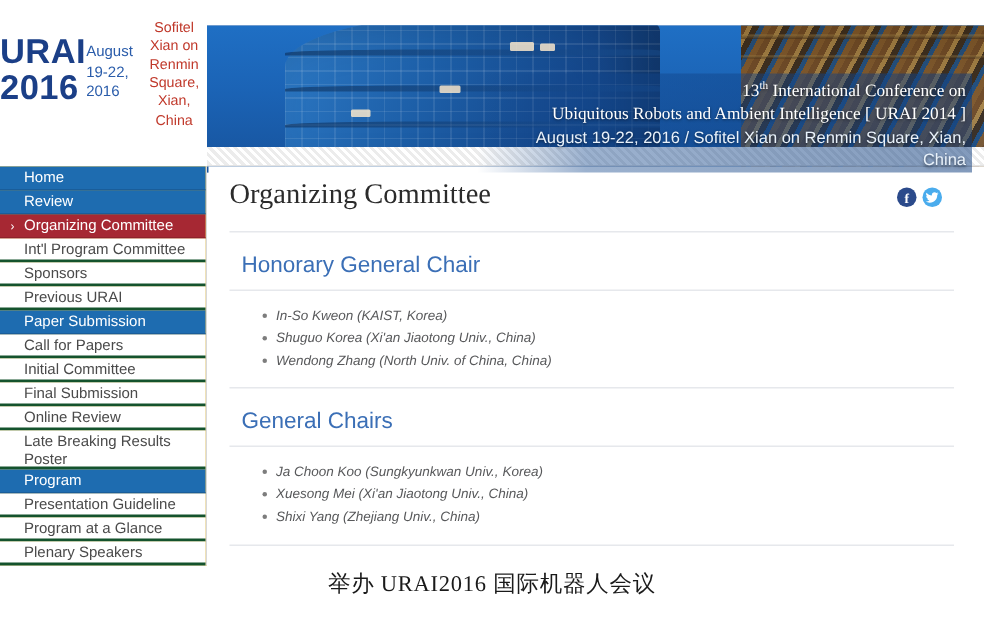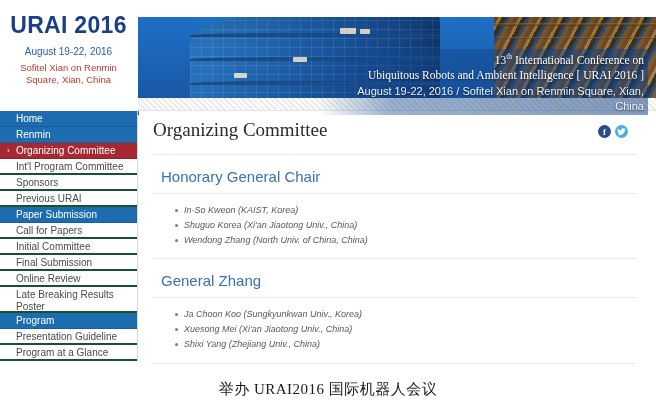--- a/index.html
+++ b/index.html
@@ -21,21 +21,21 @@
   
   .header {
     position: absolute; top: 0; left: 0;
     width: 656px; height: 98px;
     background: #ffffff;
     display: flex;
   }
   .brand {
     width: 138px; height: 98px;
     background: #ffffff;
-    display: flex; flex-direction: column;
+    display: flex; flex-direction: row;
     align-items: center; justify-content: center;
     padding-top: 2px;
     border-right: 1px solid #ffffff;
   }
   .brand-title {
     font-size: 23px;
     font-weight: bold;
     color: #1b3f87;
     letter-spacing: 0.3px;
     line-height: 1.05;
@@ -334,36 +334,36 @@
       <div class="tower-lit" style="left:132px;top:88px;width:9px;height:5px"></div>
 
       <div class="roof">
         <div class="roof-eave" style="left:0;top:6px;width:162px;height:3px"></div>
         <div class="roof-eave" style="left:0;top:20px;width:162px;height:2px"></div>
         <div class="roof-dark"></div>
       </div>
 
       <div class="banner-text">
         <div class="bt-line1"><span>13</span><sup>th</sup><span> International Conference on</span></div>
-        <div class="bt-line2">Ubiquitous Robots and Ambient Intelligence [ URAI 2016 ]</div>
+        <div class="bt-line2">Ubiquitous Robots and Ambient Intelligence [ URAI 2014 ]</div>
         <div class="bt-line3">August 19-22, 2016 / Sofitel Xian on Renmin Square, Xian, China</div>
       </div>
     </div>
   </div>
 
   <div class="texture-strip">
     <div class="gap"></div>
   </div>
 
   <nav class="sidebar" id="sidebar">
       <div class="nav-item section">
         <span>Home</span>
       </div>
       <div class="nav-item section">
-        <span>Renmin</span>
+        <span>Review</span>
       </div>
       <div class="nav-item active">
         <span class="chev">›</span>
         <span>Organizing Committee</span>
       </div>
       <div class="nav-item">
         <span>Int'l Program Committee</span>
       </div>
       <div class="nav-item">
         <span>Sponsors</span>
@@ -390,20 +390,23 @@
         <span>Late Breaking Results Poster</span>
       </div>
       <div class="nav-item section">
         <span>Program</span>
       </div>
       <div class="nav-item">
         <span>Presentation Guideline</span>
       </div>
       <div class="nav-item">
         <span>Program at a Glance</span>
+      </div>
+      <div class="nav-item">
+        <span>Plenary Speakers</span>
       </div>
     </nav>
 
   <main class="content">
     <div class="page-title-row">
       <h1 class="page-title">Organizing Committee</h1>
       <div class="social">
         <span class="soc fb">f</span>
         <span class="soc tw">
           <svg width="9" height="9" viewBox="0 0 24 24" aria-hidden="true">
@@ -417,21 +420,21 @@
 
     <div id="sections">
         <h2 class="sec-head">Honorary General Chair</h2>
         <div class="rule thin"></div>
         <ul class="members">
           <li>In-So Kweon (KAIST, Korea)</li>
           <li>Shuguo Korea (Xi'an Jiaotong Univ., China)</li>
           <li>Wendong Zhang (North Univ. of China, China)</li>
         </ul>
         <div class="rule thin" style="margin-top: 11px;"></div>
-        <h2 class="sec-head">General Zhang</h2>
+        <h2 class="sec-head">General Chairs</h2>
         <div class="rule thin"></div>
         <ul class="members">
           <li>Ja Choon Koo (Sungkyunkwan Univ., Korea)</li>
           <li>Xuesong Mei (Xi'an Jiaotong Univ., China)</li>
           <li>Shixi Yang (Zhejiang Univ., China)</li>
         </ul>
         <div class="rule thin" style="margin-top: 11px;"></div>
       </div>
   </main>
 

